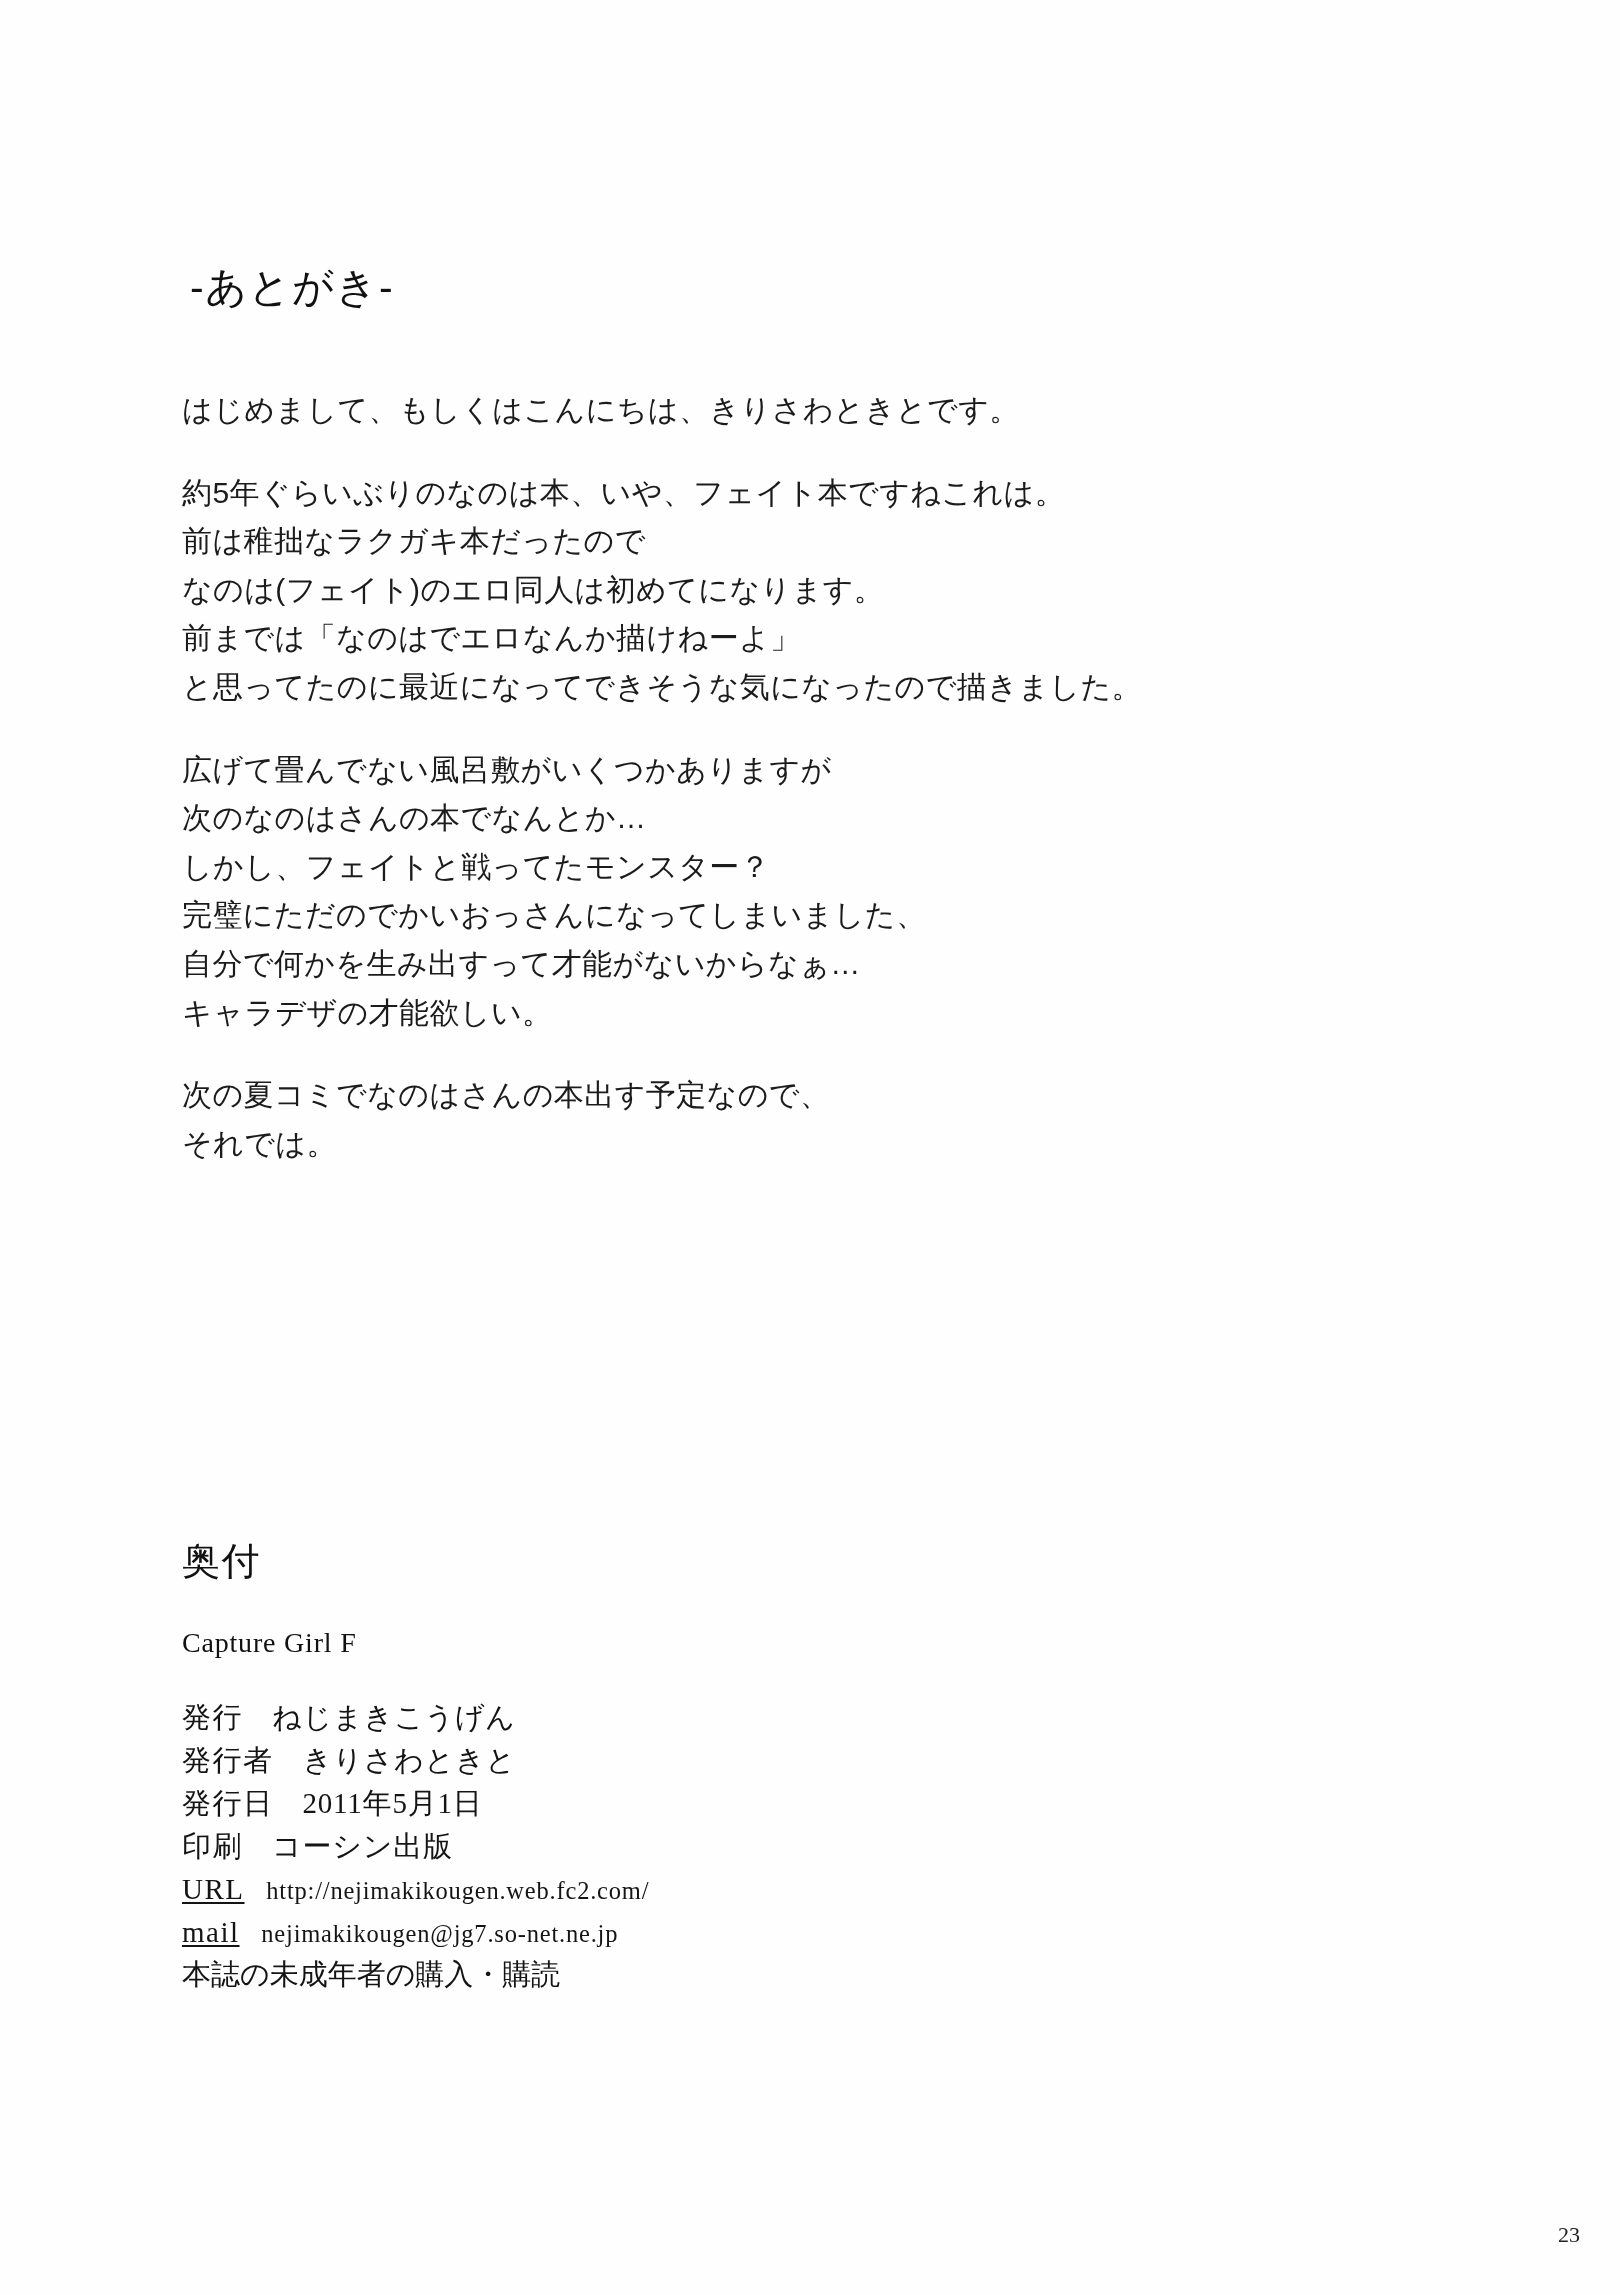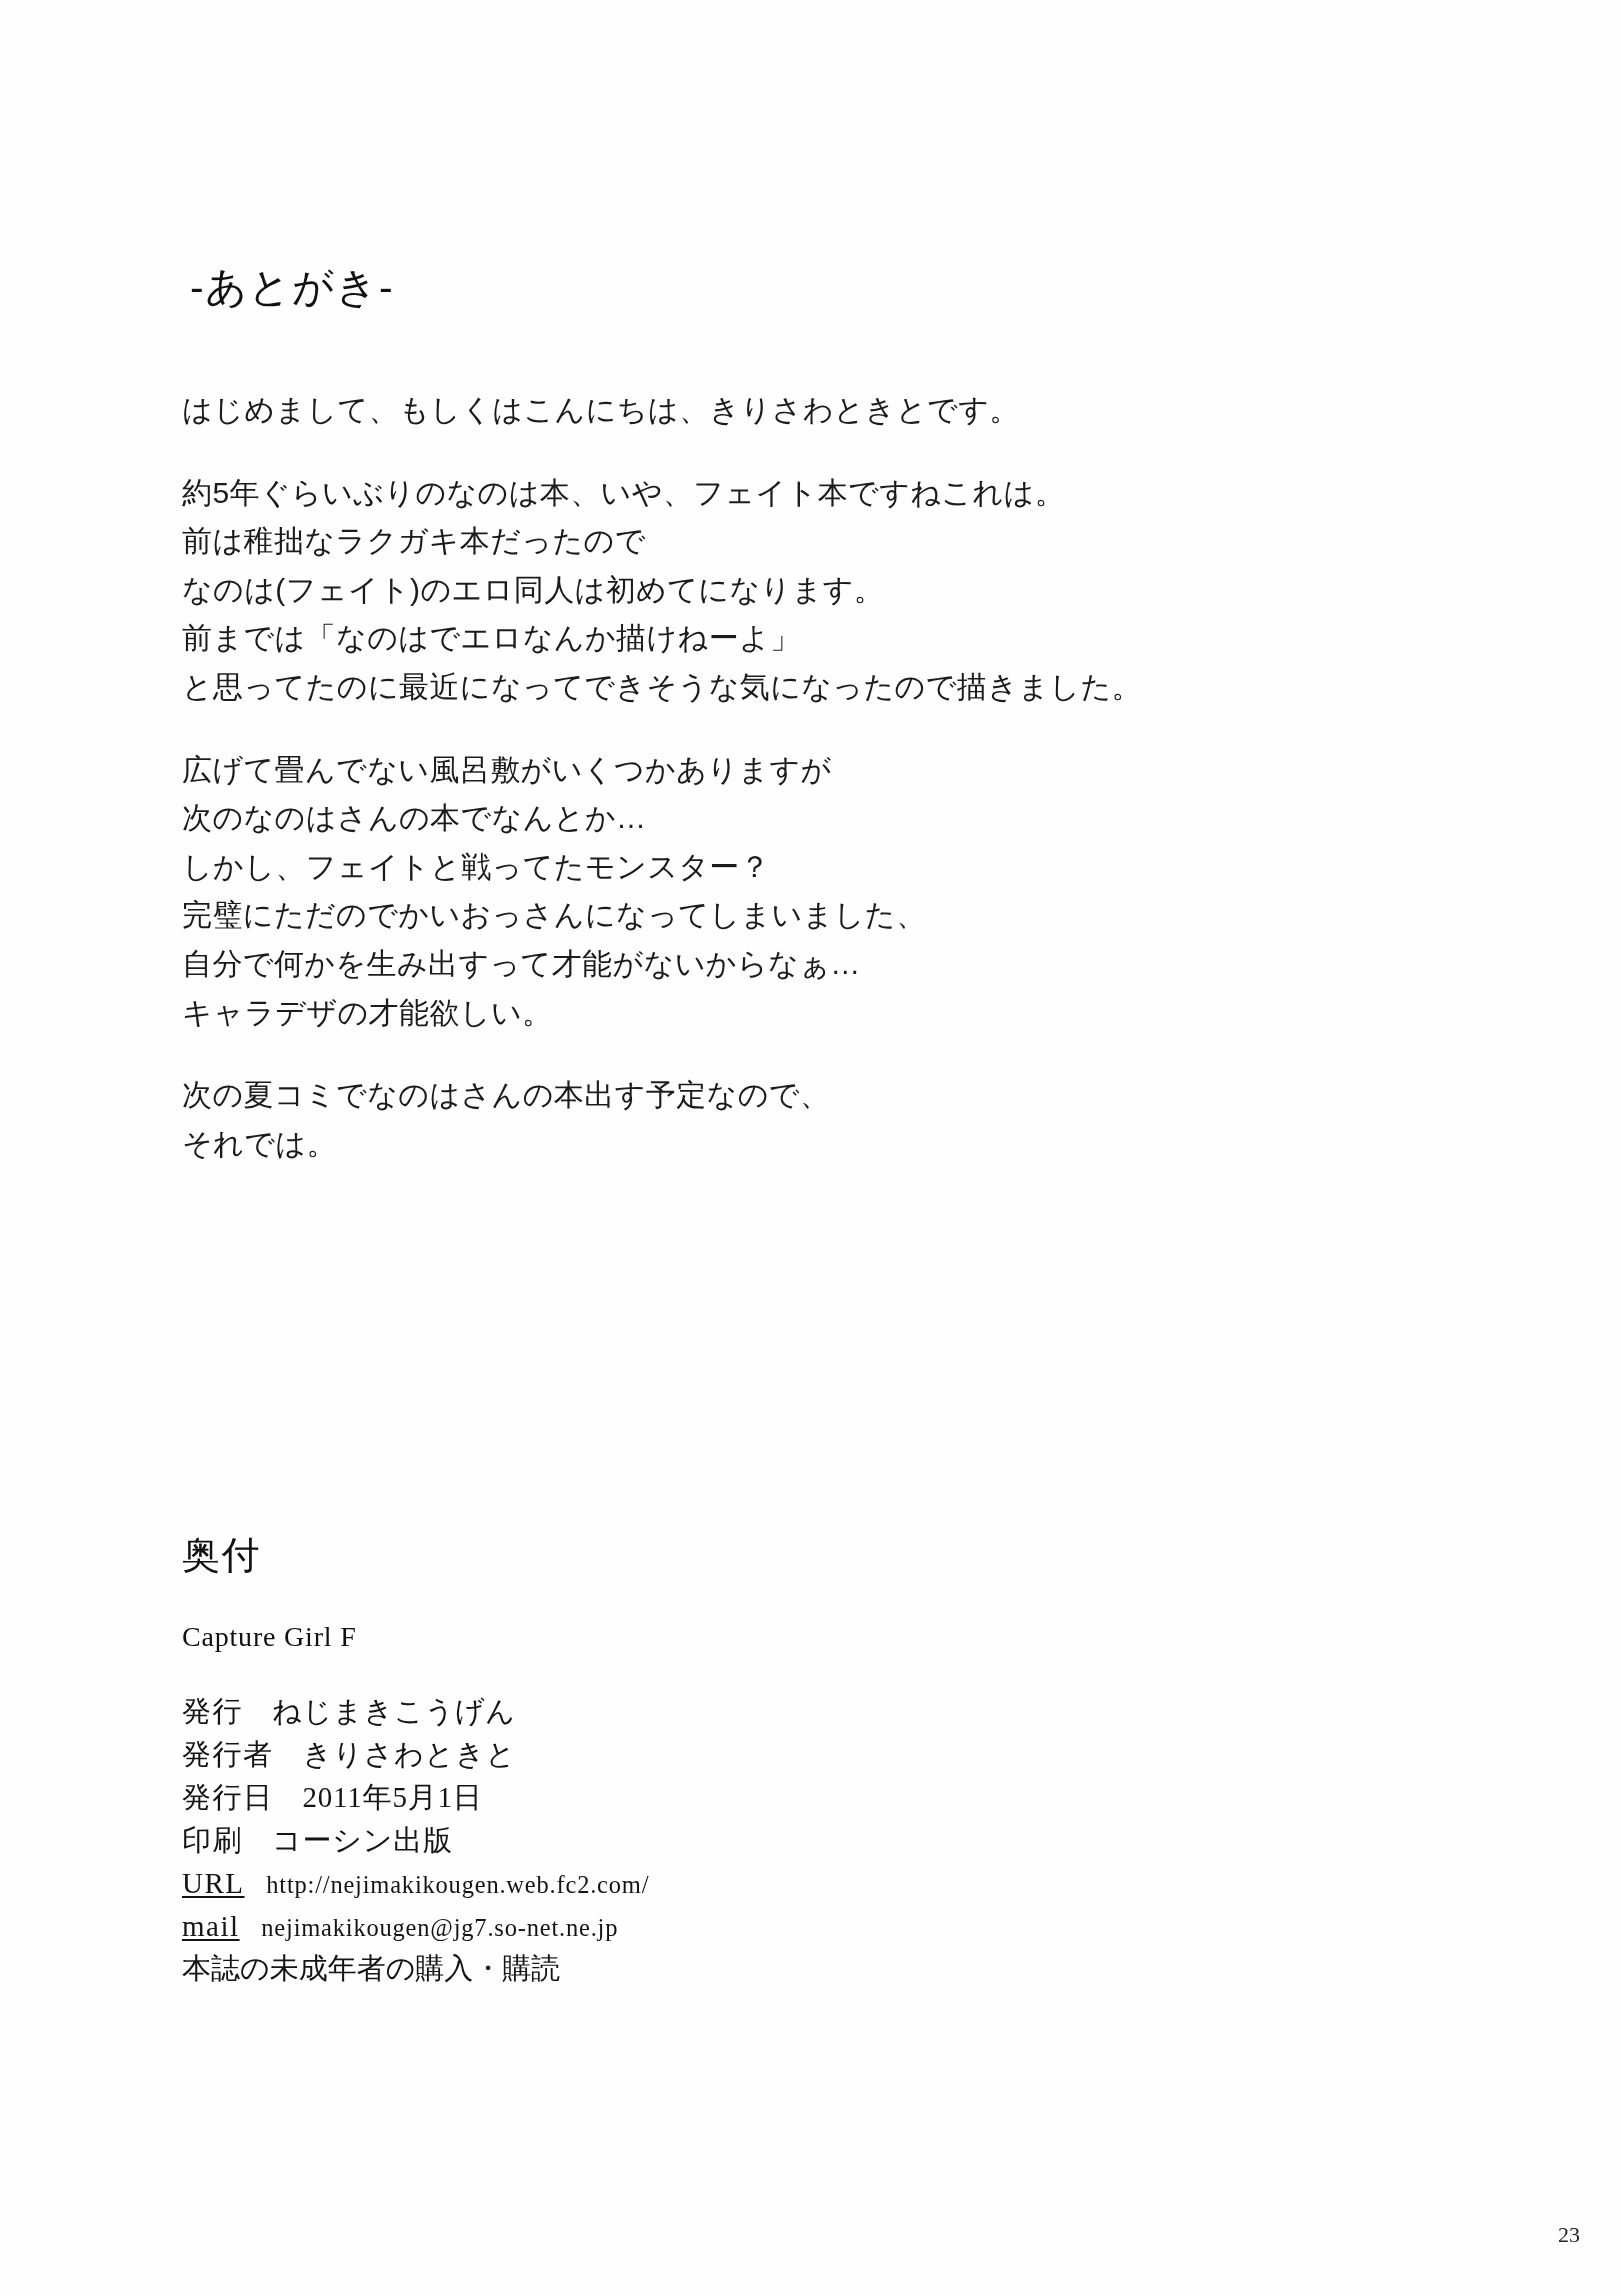--- a/index.html
+++ b/index.html
@@ -52,21 +52,21 @@
   .colophon {
     position: absolute;
     left: 182px;
     top: 1530px;
     width: 1071px;
   }
   .colophon-heading {
     font-size: 38px;
     letter-spacing: 1.5px;
     color: #111;
-    margin: 0 0 40px 0;
+    margin: 6px 0 40px 0;
     white-space: nowrap;
   }
   .colophon-work-title {
     font-family: "Liberation Serif", serif;
     font-size: 28px;
     color: #111;
     margin: 0 0 37px 0;
     letter-spacing: 0.8px;
     white-space: nowrap;
   }

